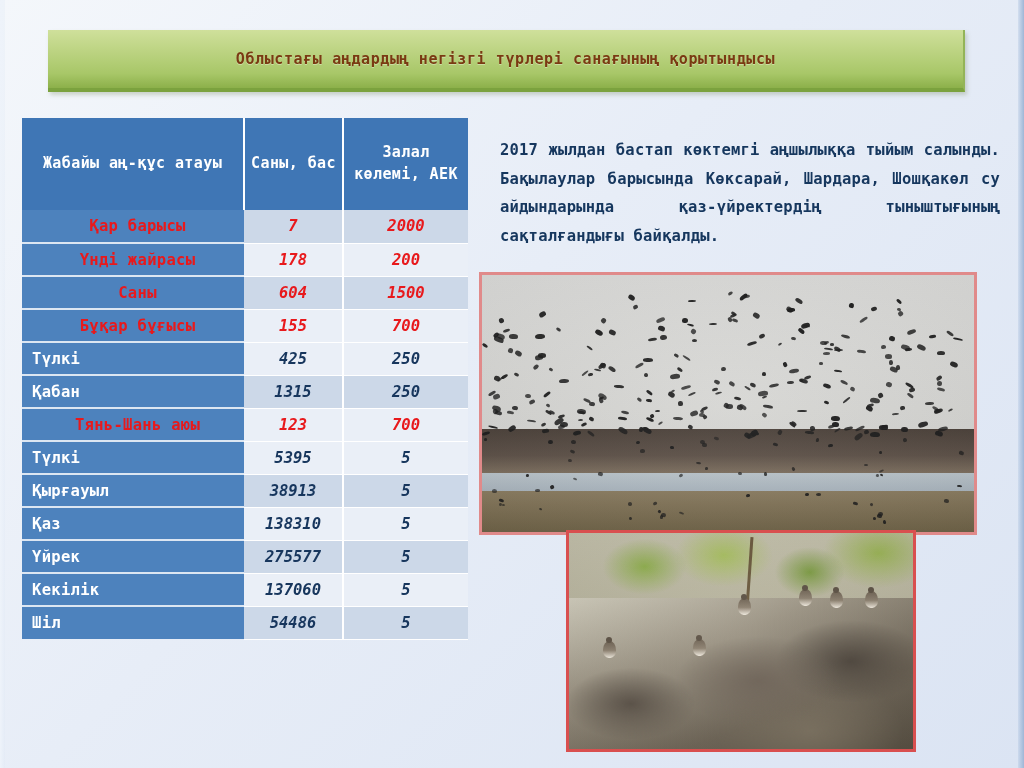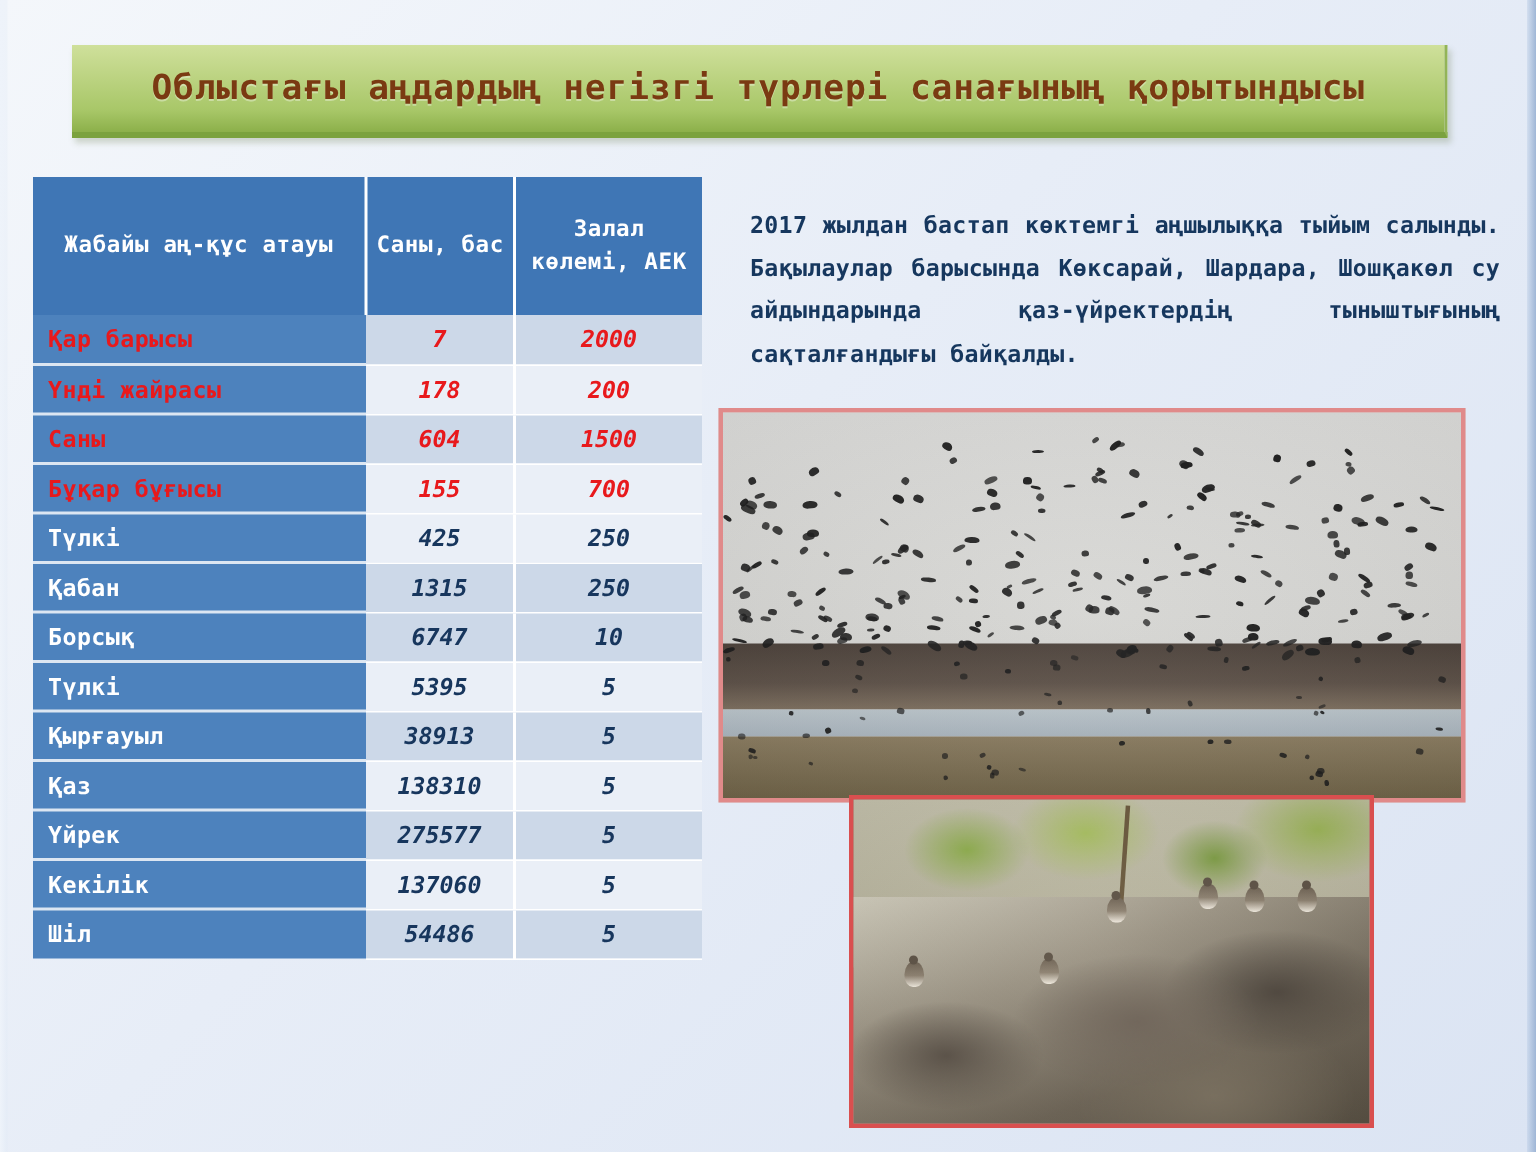--- a/index.html
+++ b/index.html
@@ -47,21 +47,21 @@
     border-bottom: 4px solid #7ba23e;
     border-right: 2px solid #93b457;
     box-shadow: 2px 3px 4px rgba(90,110,60,0.25);
     display: flex;
     align-items: center;
     justify-content: center;
     box-sizing: border-box;
   }
   #title-banner .title-text {
     font-family: "DejaVu Sans Mono", monospace;
-    font-size: 23px;
+    font-size: 15px;
     font-weight: bold;
     letter-spacing: 0.6px;
     color: #7a3a12;
     text-shadow: 0 1px 0 rgba(255,255,255,0.35);
     white-space: nowrap;
   }
 
   
   #stats-table {
     position: absolute;
@@ -103,21 +103,21 @@
   #stats-table tbody td.name {
     background: #4d82bd;
     color: #ffffff;
     font-weight: bold;
     letter-spacing: 0.3px;
     padding-left: 10px;
     text-align: left;
     border-bottom: 2px solid #dce6f2;
   }
   #stats-table tbody tr:last-child td.name { border-bottom: none; }
-  #stats-table tbody td.name.warn { color: #e8191c; }
+  #stats-table tbody td.name.warn { color: #e8191c; text-align: center; }
 
   
   #stats-table tbody td.num {
     color: #17365d;
     font-style: italic;
     font-weight: bold;
     text-align: center;
     border-right: 2px solid #ffffff;
     border-bottom: 1px solid #ffffff;
   }
@@ -304,24 +304,24 @@
         <tr class="even">
           <td class="name">Түлкі</td>
           <td class="num">425</td>
           <td class="num">250</td>
         </tr>
         <tr class="odd">
           <td class="name">Қабан</td>
           <td class="num">1315</td>
           <td class="num">250</td>
         </tr>
-        <tr class="odd">
-          <td class="name">Борсық</td>
-          <td class="num">6747</td>
-          <td class="num">10</td>
+        <tr class="even">
+          <td class="name warn">Тянь-Шань аюы</td>
+          <td class="num warn">123</td>
+          <td class="num warn">700</td>
         </tr>
         <tr class="even">
           <td class="name">Түлкі</td>
           <td class="num">5395</td>
           <td class="num">5</td>
         </tr>
         <tr class="odd">
           <td class="name">Қырғауыл</td>
           <td class="num">38913</td>
           <td class="num">5</td>

